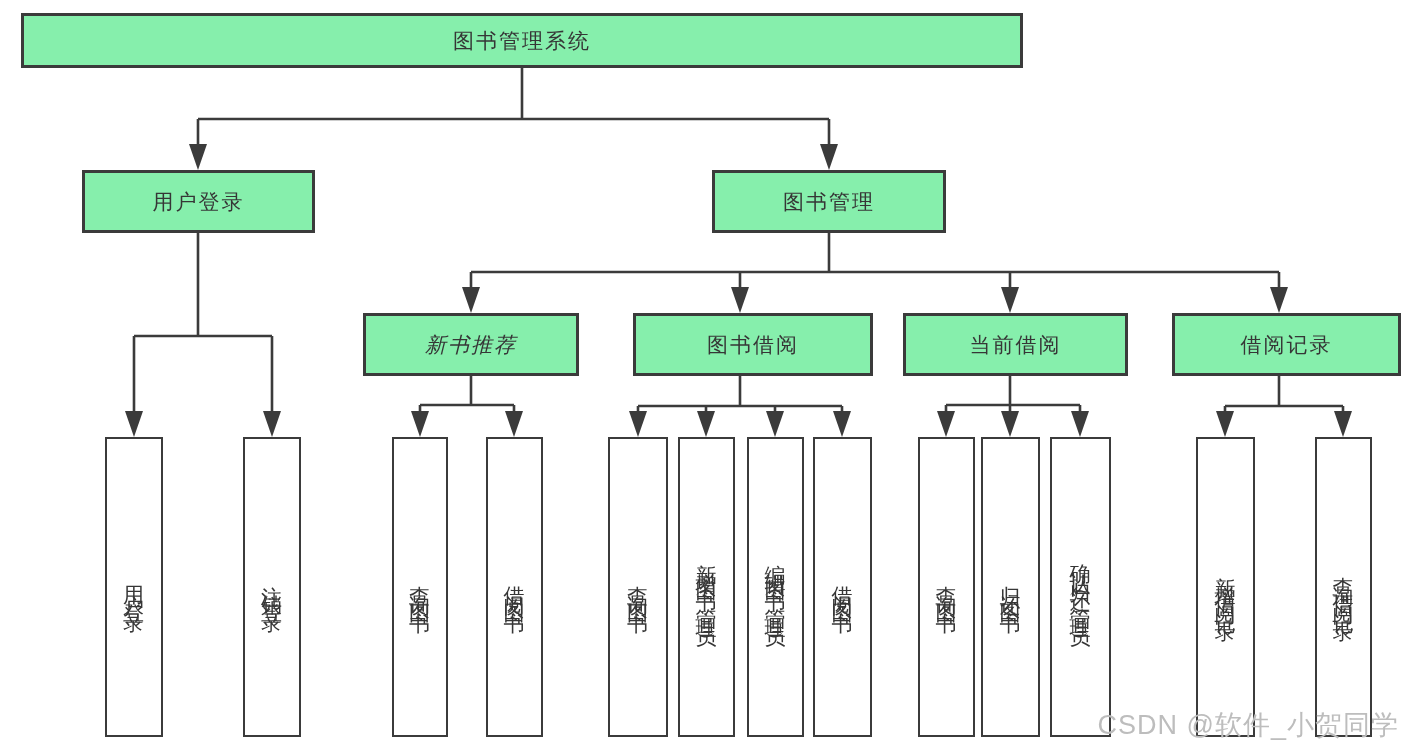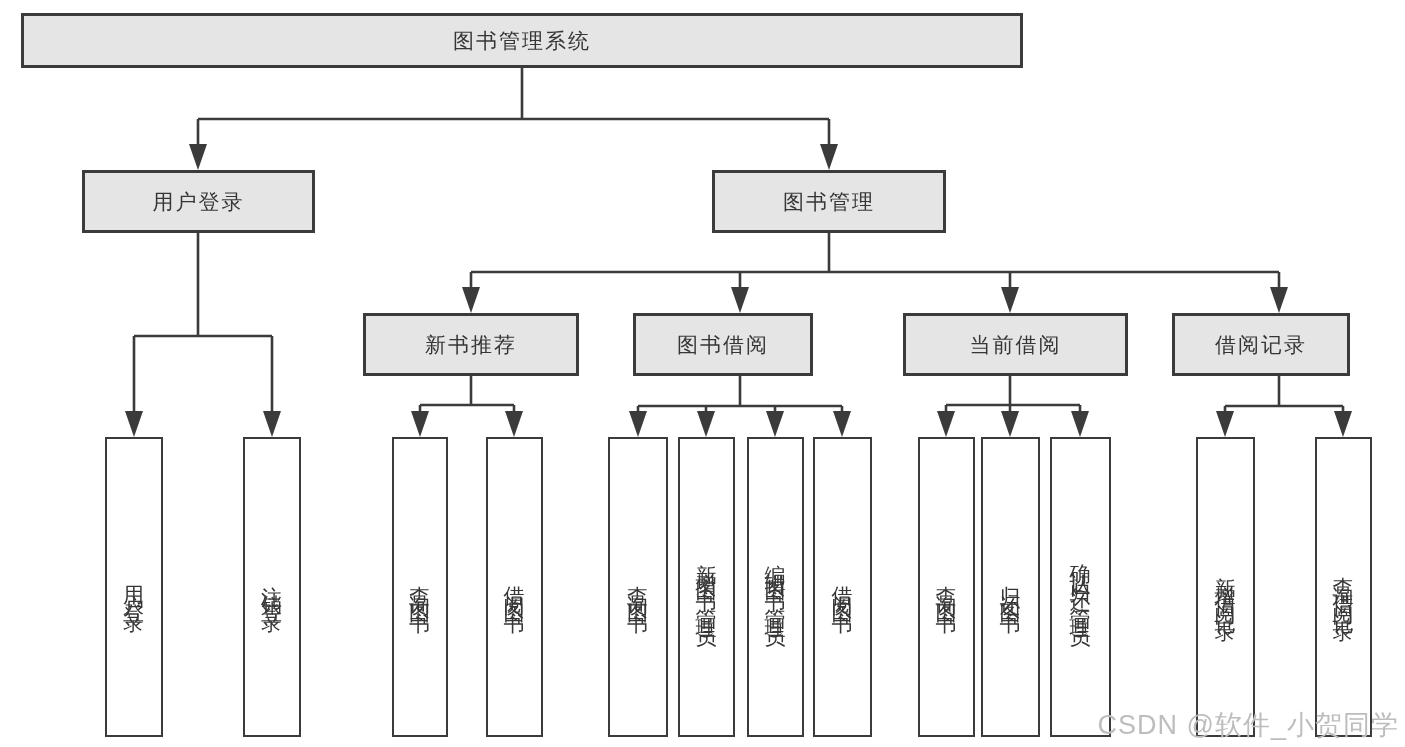--- a/index.html
+++ b/index.html
@@ -13,38 +13,38 @@
     overflow: hidden;
   }
   .connectors {
     position: absolute;
     left: 0; top: 0;
     width: 1405px; height: 747px;
     pointer-events: none;
   }
   .node {
     position: absolute;
-    background: #e5e5e5;
+    background: #86efac;
     border: 3px solid #3b3b3b;
     display: flex;
     align-items: center;
     justify-content: center;
     color: #363636;
     font-size: 21px;
     letter-spacing: 2px;
     white-space: nowrap;
   }
   .root  { left: 21px;  top: 13px;  width: 1002px; height: 55px; }
   .lvl2, .lvl3 { height: 63px; }
   .n-userlogin  { left: 82px;   top: 170px; width: 233px; }
   .n-bookmgmt   { left: 712px;  top: 170px; width: 234px; }
-  .n-newbook    { left: 363px;  top: 313px; width: 216px; }
-  .n-bookborrow { left: 633px;  top: 313px; width: 180px; }
+  .n-newbook    { left: 363px;  top: 313px; width: 216px; font-style: italic; }
+  .n-bookborrow { left: 633px;  top: 313px; width: 240px; }
   .n-curborrow  { left: 903px;  top: 313px; width: 225px; }
-  .n-borrowrec  { left: 1172px; top: 313px; width: 178px; }
+  .n-borrowrec  { left: 1172px; top: 313px; width: 229px; }
   .leaf {
     position: absolute;
     top: 437px;
     height: 300px;
     background: #ffffff;
     border: 2px solid #3b3b3b;
     display: flex;
     align-items: center;
     justify-content: center;
     color: #363636;

